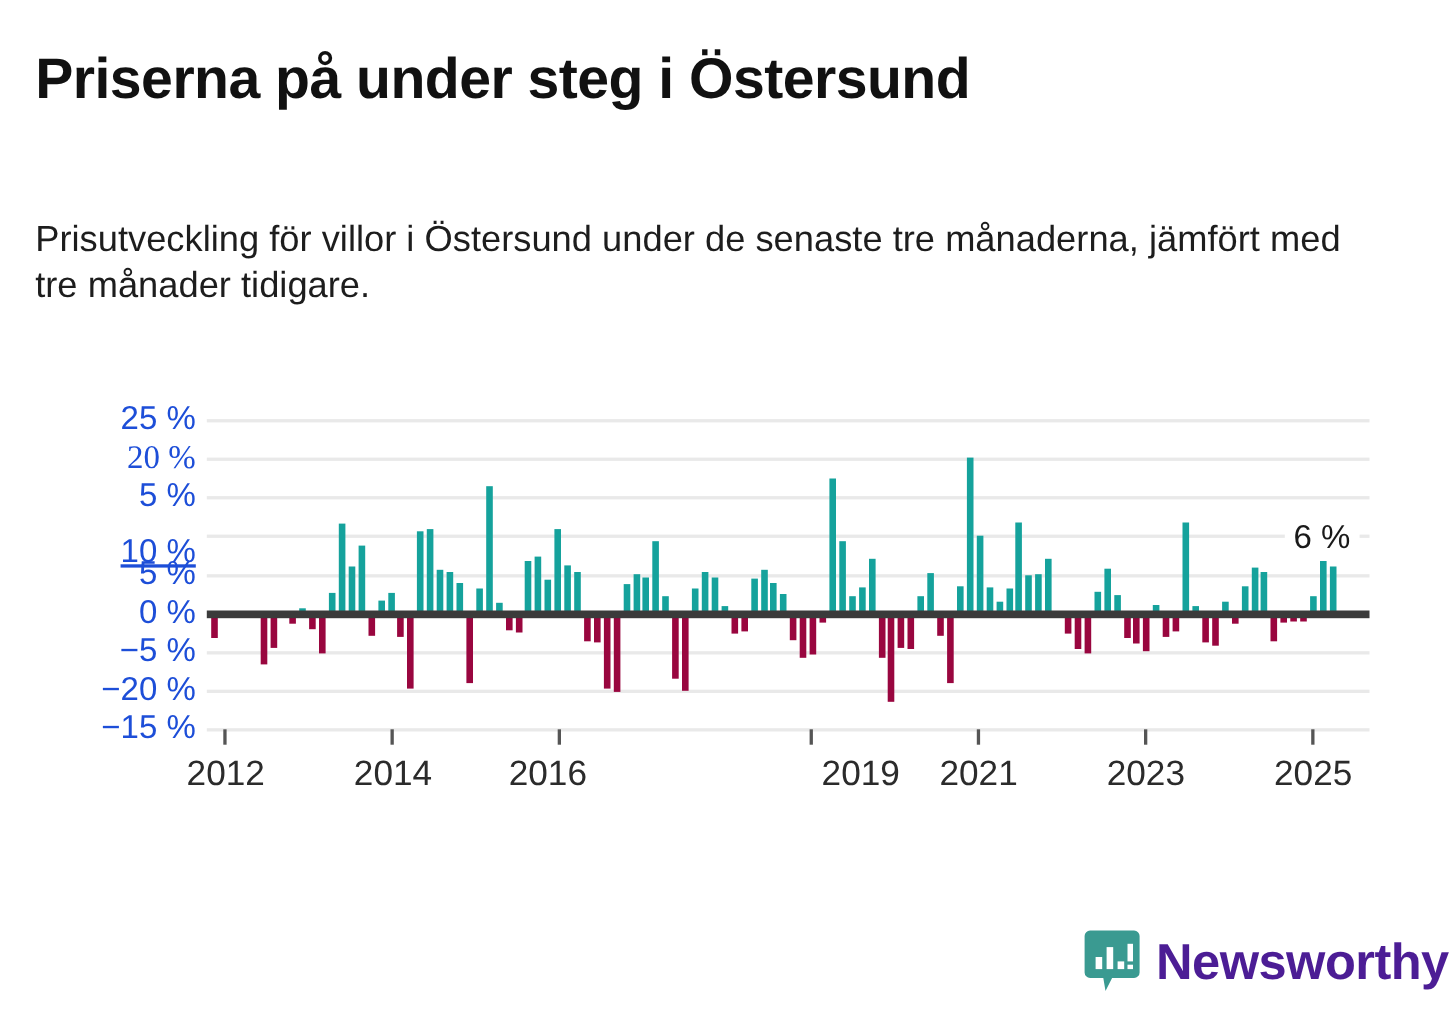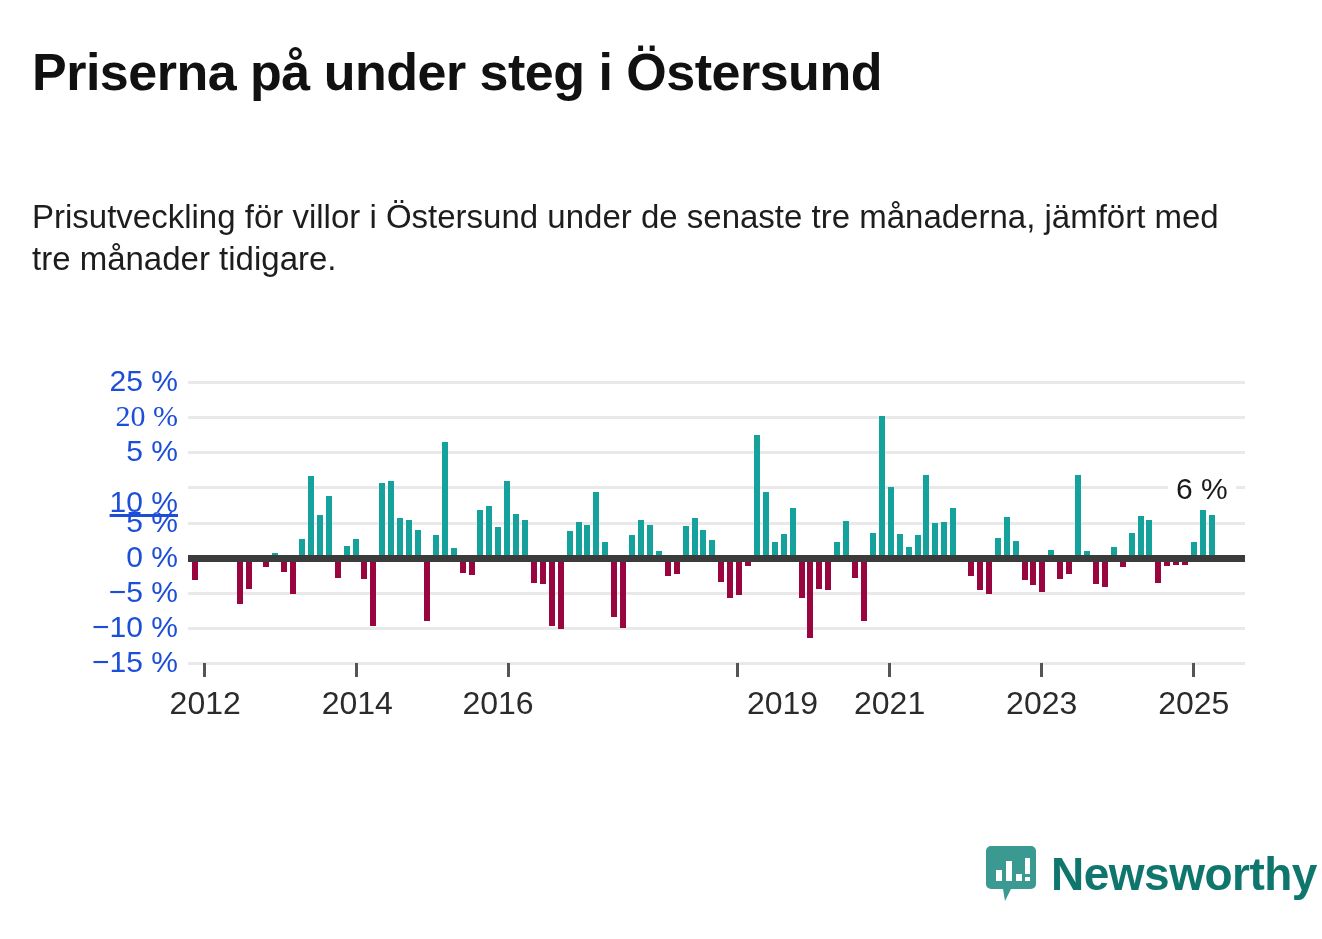--- a/index.html
+++ b/index.html
@@ -140,42 +140,42 @@
     left: 985px;
     top: 845px;
     display: flex;
     align-items: center;
     gap: 14px;
   }
   #logo-mark { width: 52px; height: 58px; flex: 0 0 auto; }
   #logo-text {
     font-size: 46px;
     font-weight: bold;
-    color: #0f766e;
+    color: #4c1d95;
     letter-spacing: -0.5px;
     line-height: 1;
   }
 </style>
 </head>
 <body>
 
 <div id="title">Priserna på under steg i Östersund</div>
 <div id="subtitle">Prisutveckling för villor i Östersund under de senaste tre månaderna, jämfört med tre månader tidigare.</div>
 
 <div id="chart">
 
   <div id="ylabels">
       <div class="ylabel" style="top: -16px;">25 %</div>
       <div class="ylabel" style="top: 19.125px; font-family: Liberation Serif, serif;">20 %</div>
       <div class="ylabel" style="top: 54.25px;">5 %</div>
       <div class="ylabel" style="top: 105px; text-decoration: underline;">10 %</div>
       <div class="ylabel" style="top: 124.5px;">5 %</div>
       <div class="ylabel" style="top: 159.625px;">0 %</div>
       <div class="ylabel" style="top: 194.75px;">−5 %</div>
-      <div class="ylabel" style="top: 229.875px;">−10 %</div>
+      <div class="ylabel" style="top: 229.875px;">−20 %</div>
       <div class="ylabel" style="top: 265px;">−15 %</div>
     </div>
 
   <div id="plot">
     <div id="gridlines">
         <div class="gridline" style="top: -1px;"></div>
         <div class="gridline" style="top: 34.125px;"></div>
         <div class="gridline" style="top: 69.25px;"></div>
         <div class="gridline" style="top: 104.375px;"></div>
         <div class="gridline" style="top: 139.5px;"></div>

